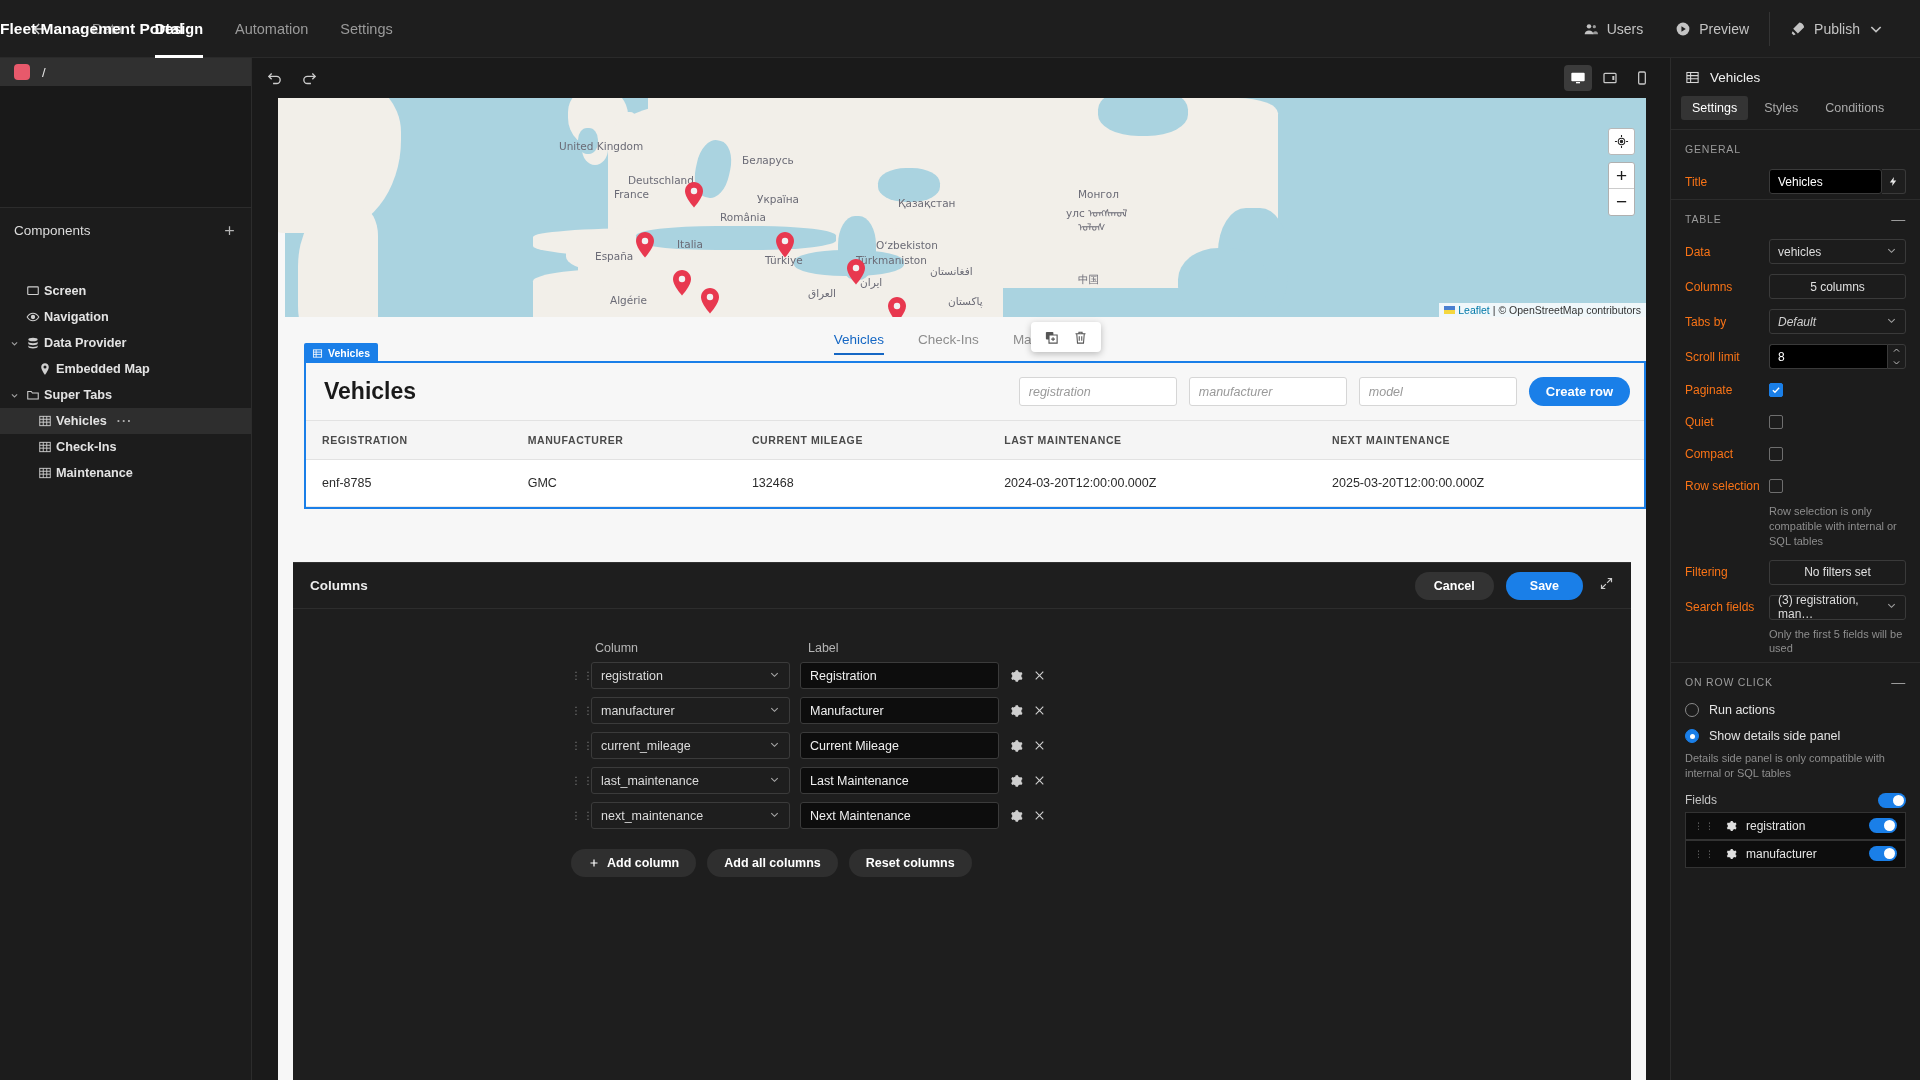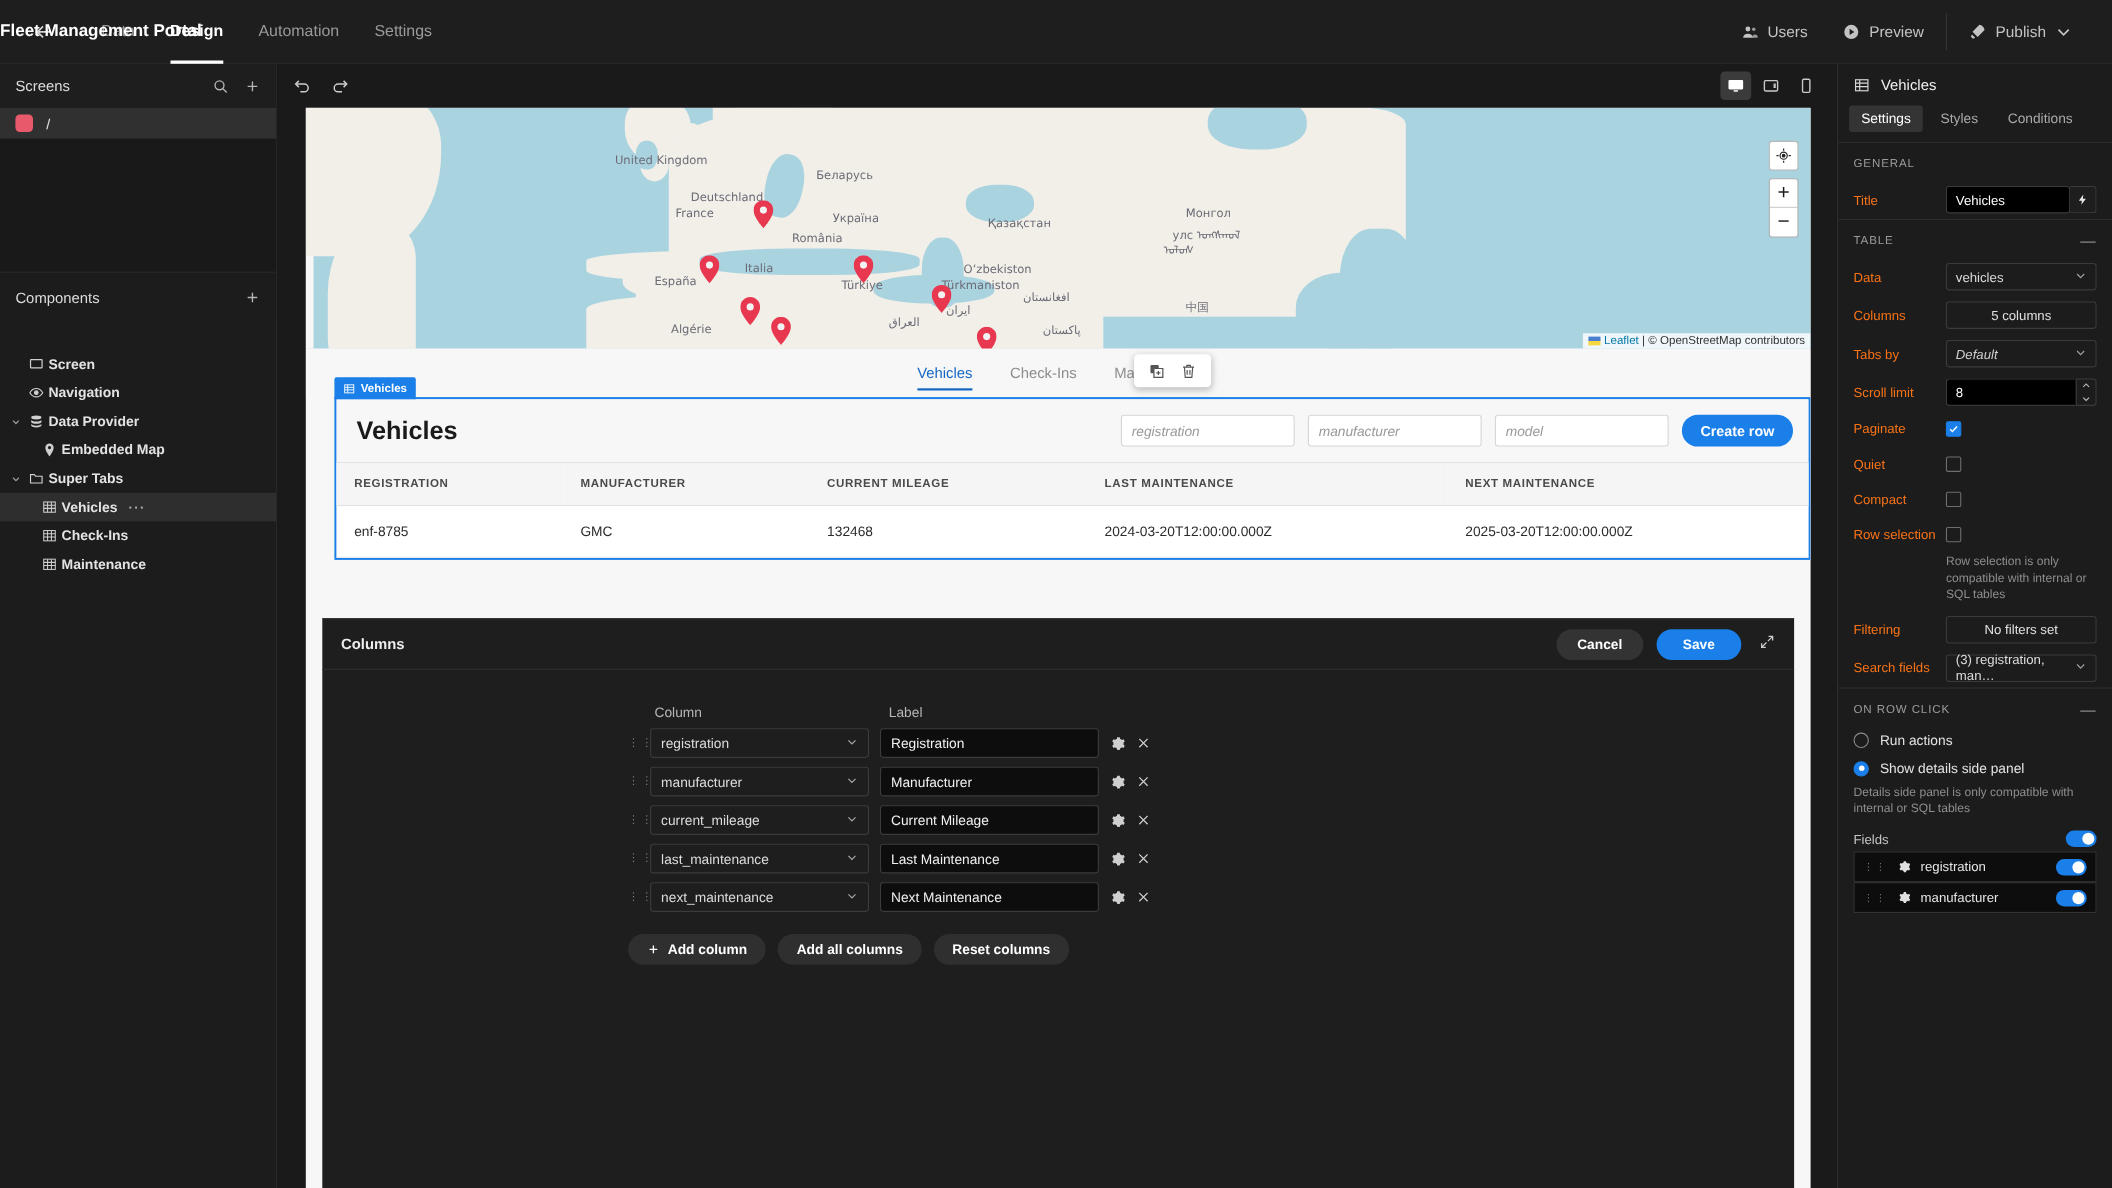--- a/index.html
+++ b/index.html
@@ -349,32 +349,20 @@
         <svg class="chev-sm" viewBox="0 0 24 24" fill="none" stroke="currentColor" stroke-width="2.4">
             <path d="M5 9l7 7 7-7"></path>
           </svg>
       </div>
     </div>
   </div>
 
   <div class="body">
 
     <div class="sidebar">
-      <div class="sb-section-head">
-        <span>Screens</span>
-        <span class="sp">
-          <svg viewBox="0 0 24 24" fill="none" stroke="currentColor" stroke-width="2">
-              <circle cx="10.5" cy="10.5" r="6.5"></circle>
-              <path d="M15.5 15.5L21 21"></path>
-            </svg>
-          <svg viewBox="0 0 24 24" fill="none" stroke="currentColor" stroke-width="2">
-              <path d="M12 5v14M5 12h14"></path>
-            </svg>
-        </span>
-      </div>
       <div class="screens-list">
         <div class="screen-row">
           <span class="screen-swatch"></span>
           <span>/</span>
         </div>
       </div>
       <div class="sb-section-head comp-head">
         <span>Components</span>
         <span class="sp">
           <svg viewBox="0 0 24 24" fill="none" stroke="currentColor" stroke-width="2">
@@ -557,21 +545,21 @@
           <div class="map-label" style="left:487px;top:156px">Türkiye</div>
           <div class="map-label" style="left:620px;top:99px">Қазақстан</div>
           <div class="map-label" style="left:598px;top:141px">Oʻzbekiston</div>
           <div class="map-label" style="left:578px;top:156px">Türkmaniston</div>
           <div class="map-label" style="left:652px;top:167px">افغانستان</div>
           <div class="map-label" style="left:582px;top:178px">ایران</div>
           <div class="map-label" style="left:530px;top:189px">العراق</div>
           <div class="map-label" style="left:670px;top:197px">پاکستان</div>
           <div class="map-label" style="left:800px;top:90px">Монгол</div>
           <div class="map-label" style="left:788px;top:104px">улс ᠤᠩᠰᠭᠣᠯ</div>
-          <div class="map-label" style="left:780px;top:118px">ᠣᠯᠣᠰ</div>
+          <div class="map-label" style="left:800px;top:118px">ᠣᠯᠣᠰ</div>
           <div class="map-label" style="left:800px;top:175px">中国</div>
 
           <div class="pin" style="left:407px;top:84px"><svg viewBox="0 0 24 34">
                 <path d="M12 0C5.4 0 0 5.4 0 12c0 9 12 22 12 22s12-13 12-22C24 5.4 18.6 0 12 0z" fill="#e8384f"></path>
                 <circle cx="12" cy="12" r="4.3" fill="#f2f2f2"></circle>
               </svg></div>
           <div class="pin" style="left:358px;top:134px"><svg viewBox="0 0 24 34">
                 <path d="M12 0C5.4 0 0 5.4 0 12c0 9 12 22 12 22s12-13 12-22C24 5.4 18.6 0 12 0z" fill="#e8384f"></path>
                 <circle cx="12" cy="12" r="4.3" fill="#f2f2f2"></circle>
               </svg></div>
@@ -929,20 +917,21 @@
         <div class="rp-lbl">Search fields</div>
         <div class="rp-ctl">
             <div class="sel-dark">
           <span>(3) registration, man…</span>
           <span class="cv"><svg viewBox="0 0 24 24" fill="none" stroke="currentColor" stroke-width="2.4">
                   <path d="M5 9l7 7 7-7"></path>
                 </svg></span>
         </div>
           </div>
       </div>
+      <div class="rp-hint">Only the first 5 fields will be used</div>
 
       <div class="rp-divider"></div>
       <div class="rp-sec-label">
         <span>ON ROW CLICK</span>
         <span class="minus">—</span>
       </div>
 
       <div class="radio-row">
         <span class="radio"></span>
         <span class="radio-lbl">Run actions</span>

